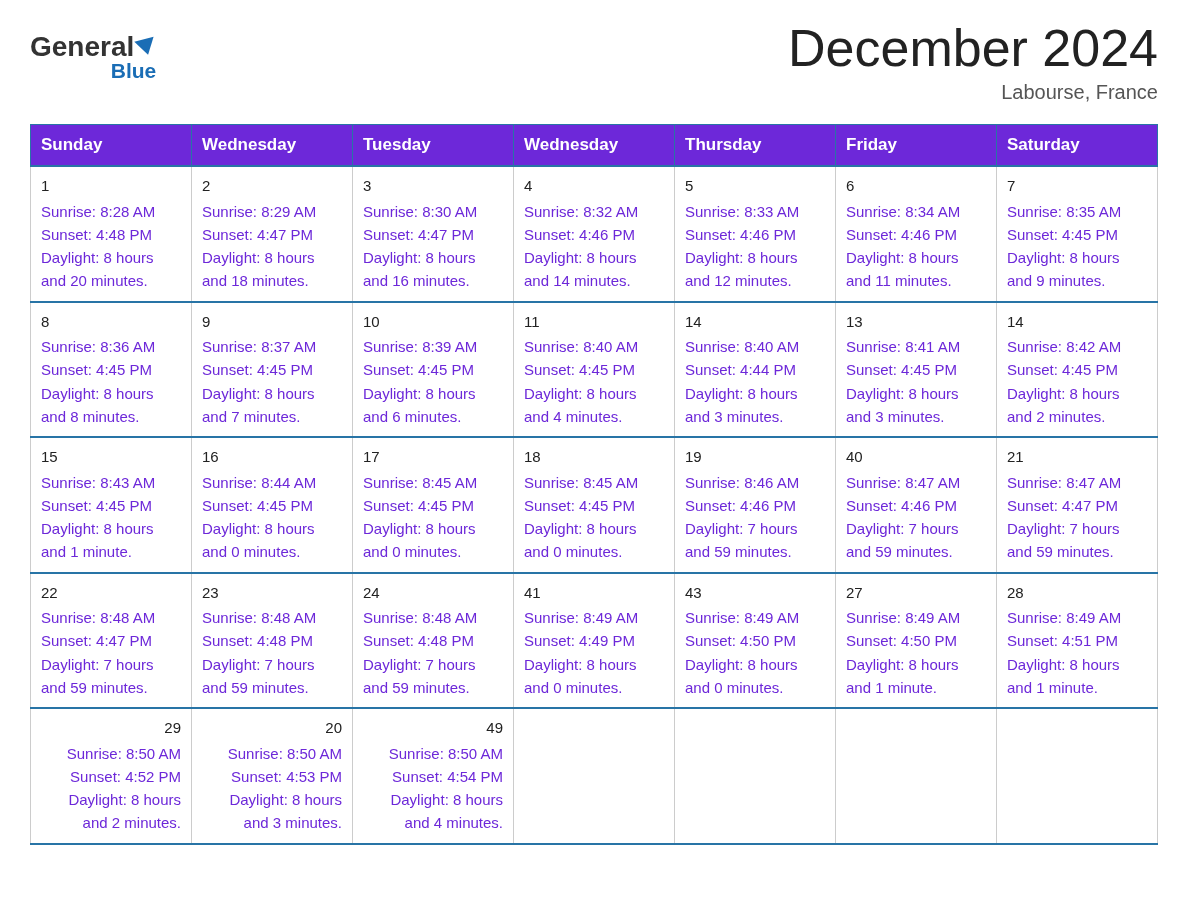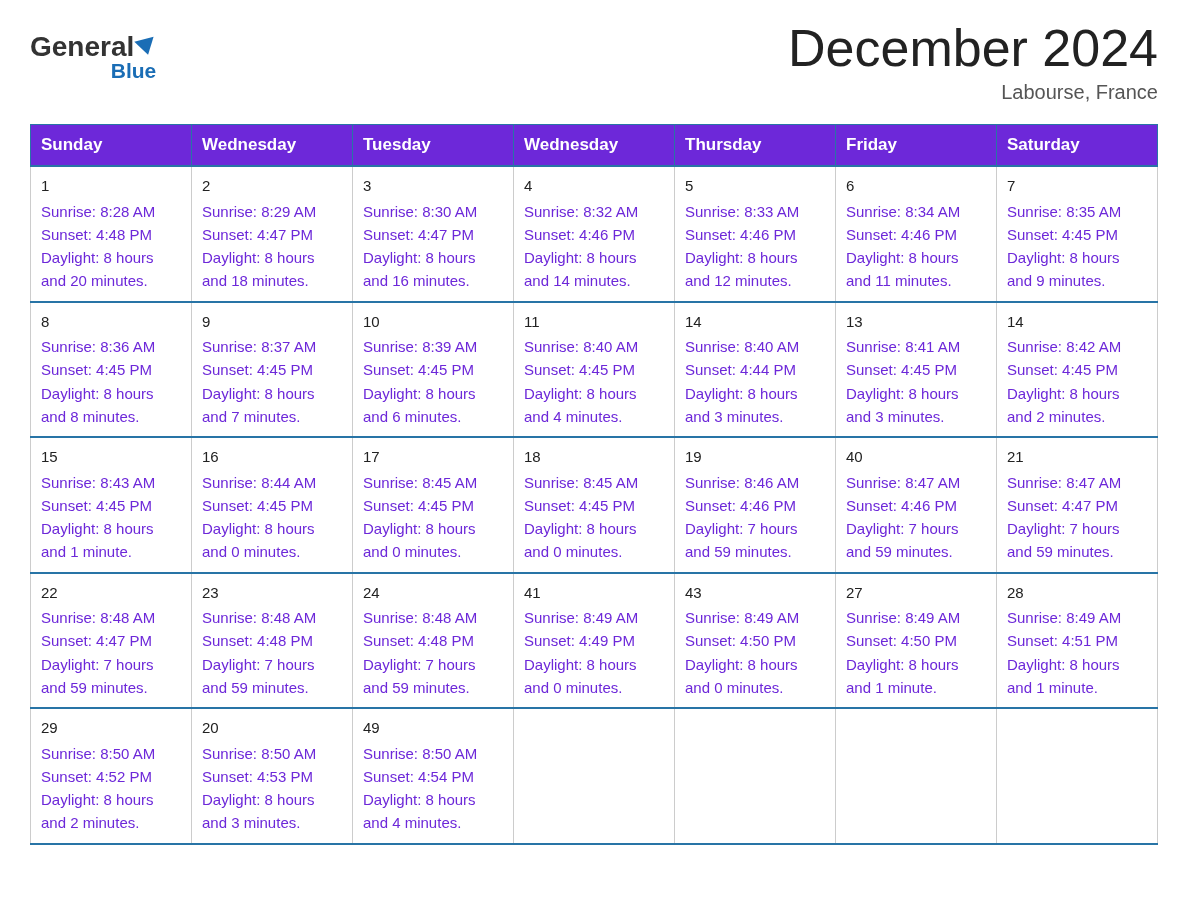--- a/index.html
+++ b/index.html
@@ -92,20 +92,21 @@
       display: block;
       margin-bottom: 2px;
     }
     .day-info {
       font-size: 15px;
       color: #6d28d9;
       line-height: 1.55;
     }
     tbody tr:last-child td {
       border-bottom: 2px solid #2874a6;
+      text-align: right;
     }
     tbody tr td:first-child {
       border-left: 1px solid #ccc;
     }
     thead tr th:first-child {
       border-left: 1px solid #2874a6;
     }
     tbody tr {
       border-top: 2px solid #2874a6;
     }

